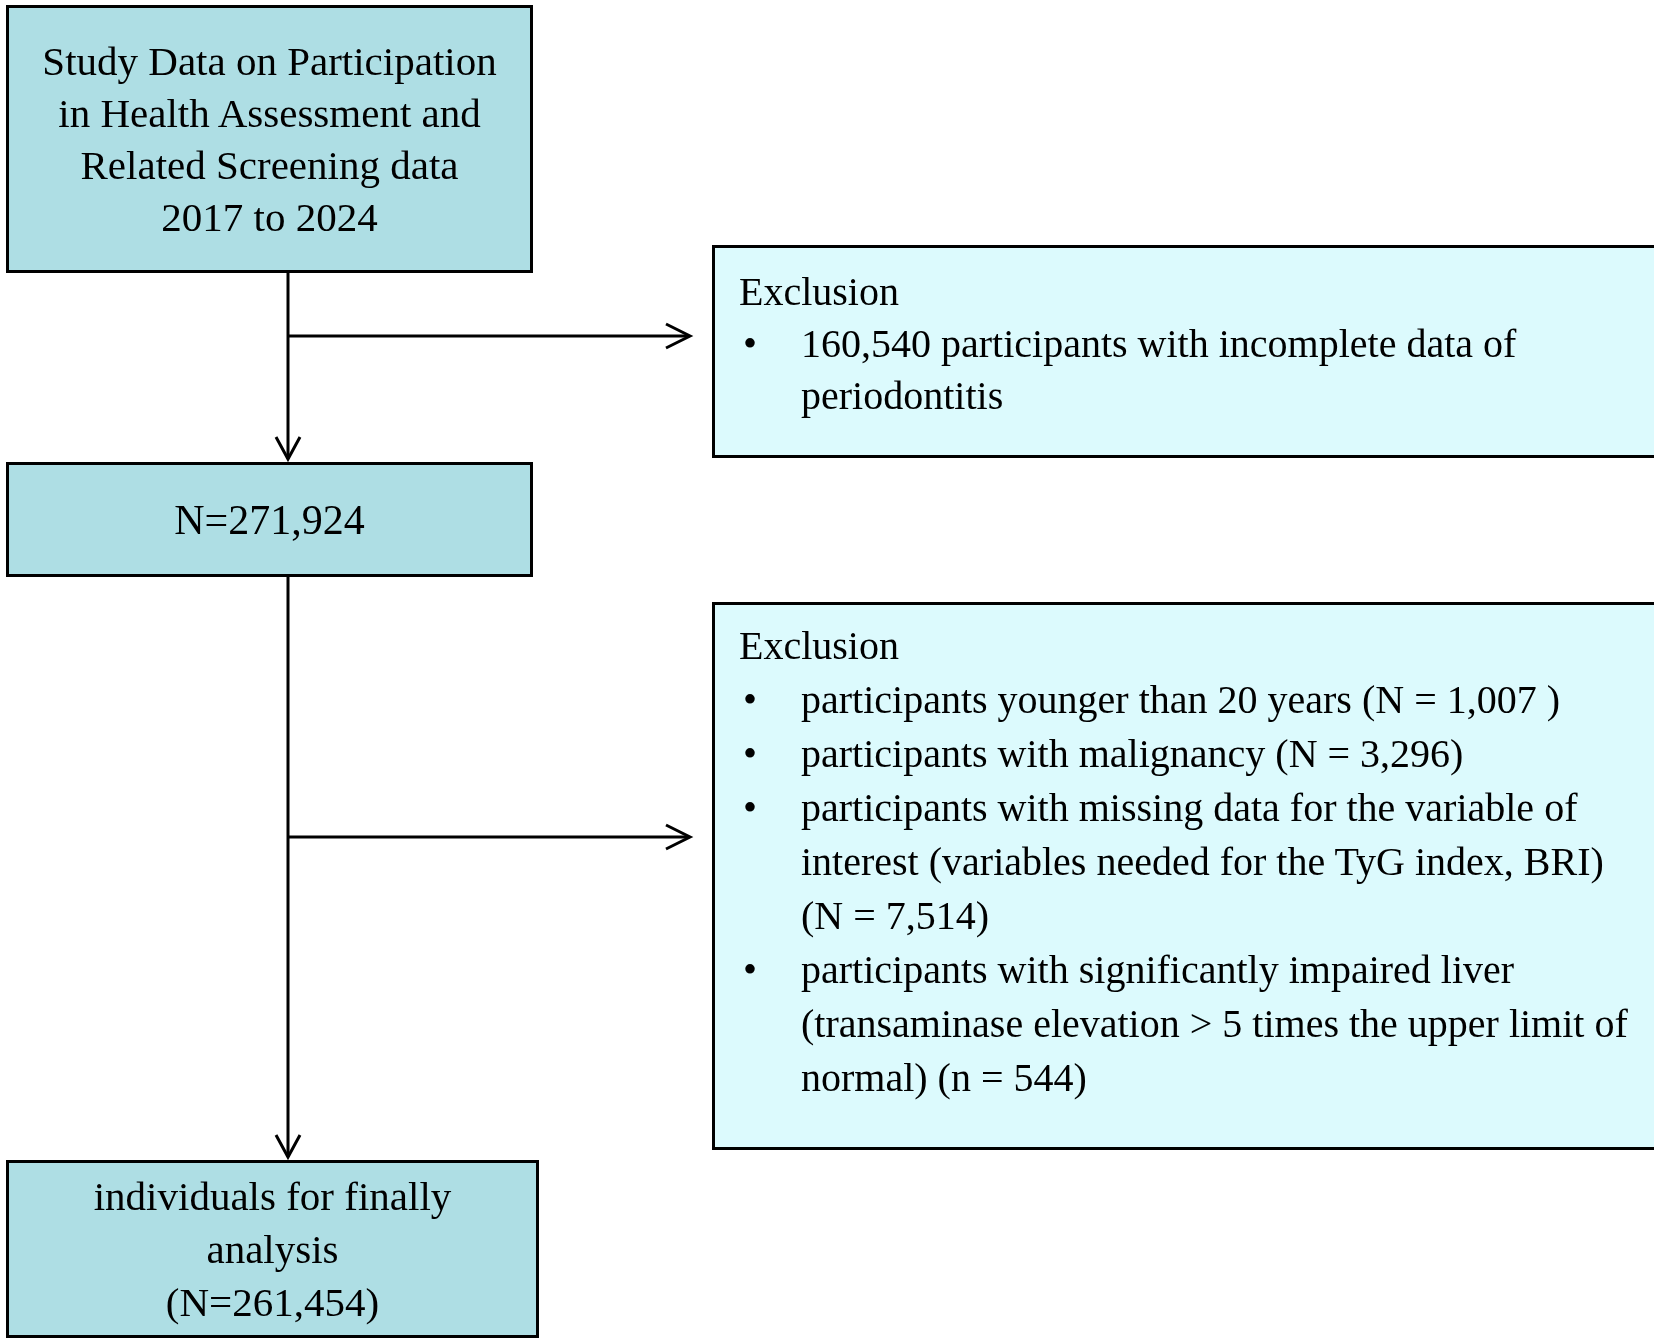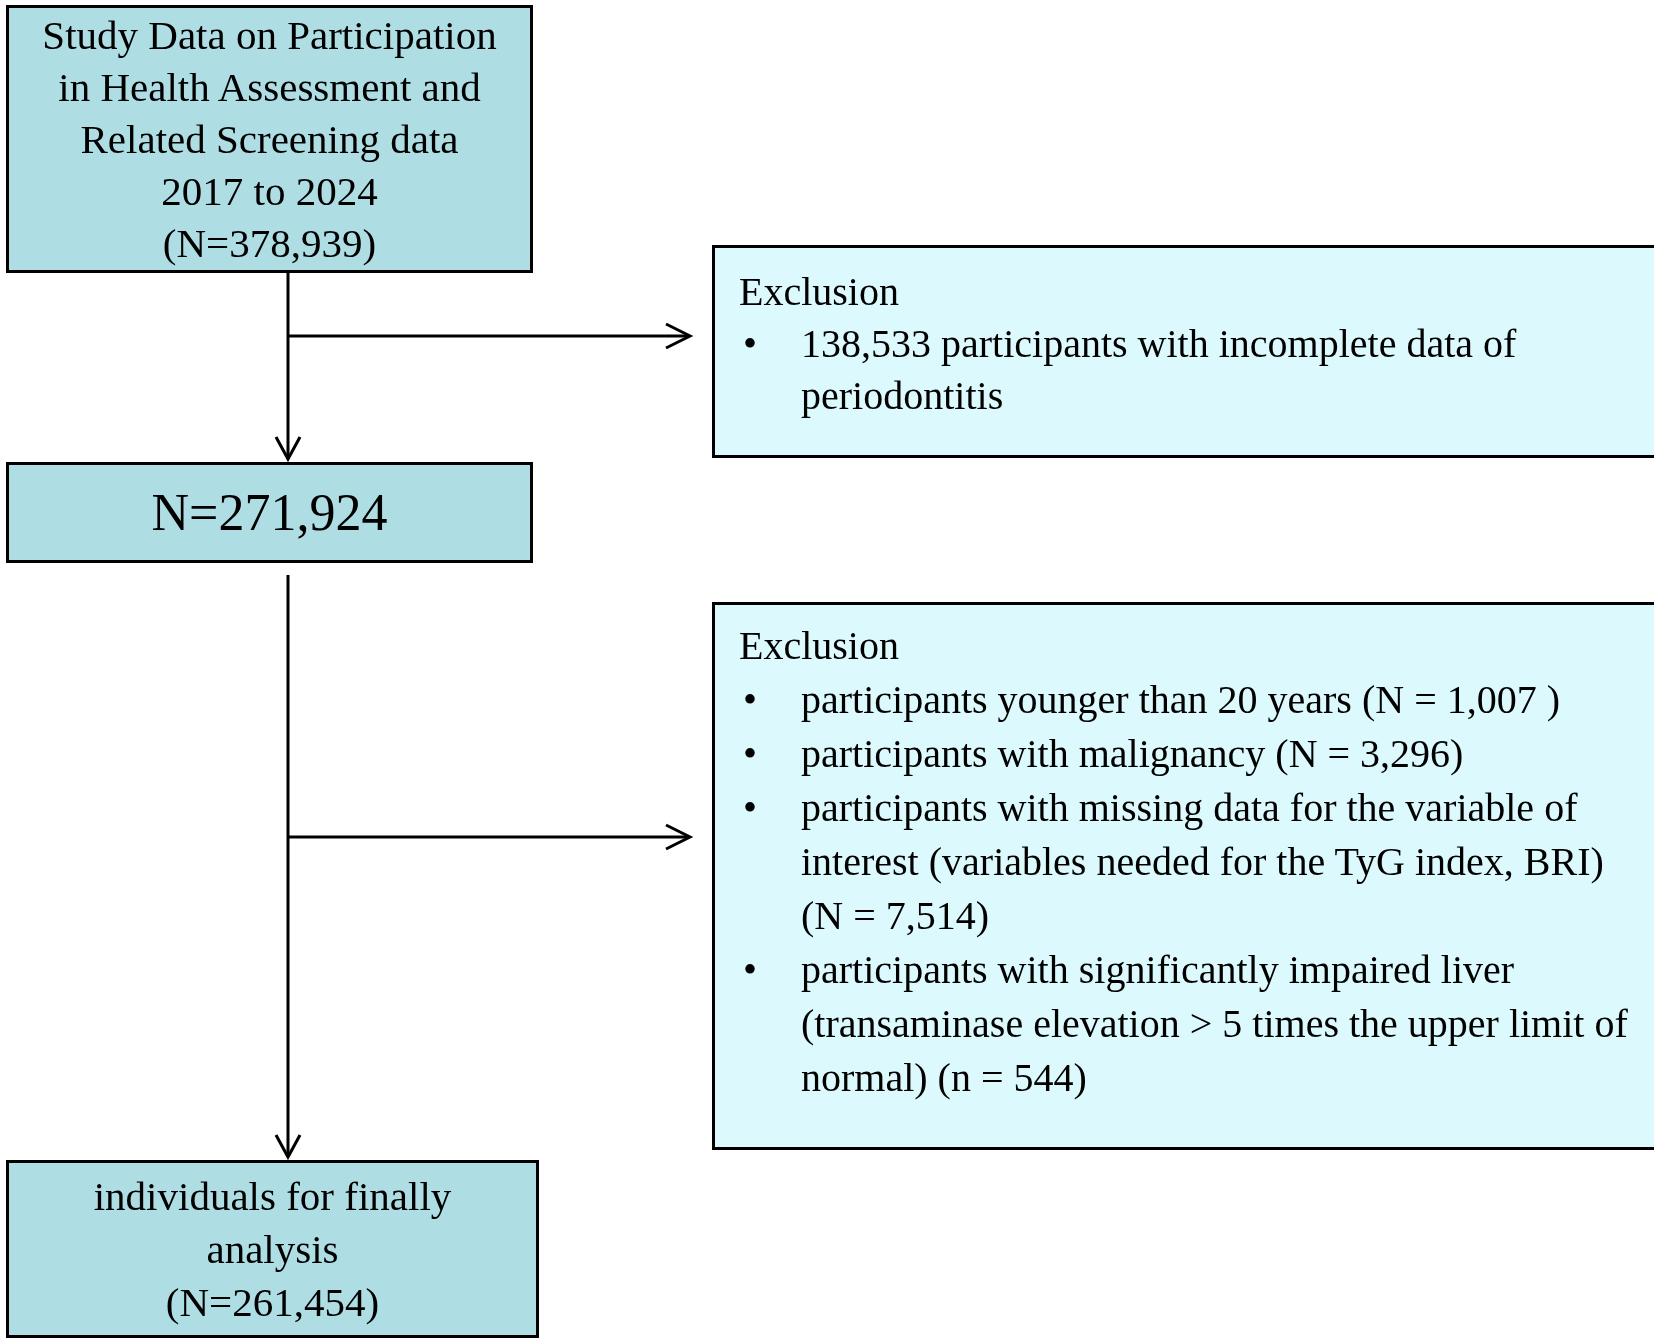--- a/index.html
+++ b/index.html
@@ -23,21 +23,21 @@
     text-align:center;
     font-size:41px;line-height:52px;
   }
   .exclusion-node{
     background:var(--exclusion-box-fill);
     font-size:40px;line-height:54px;
     padding:14px 20px 0 24px;
     margin-left:20px;
   }
   #box1{left:6px;top:5px;width:527px;height:268px;}
-  #box2{left:6px;top:462px;width:527px;height:101px;font-size:52px;}
+  #box2{left:6px;top:462px;width:527px;height:115px;font-size:42px;}
   #box3{left:6px;top:1160px;width:533px;height:178px;line-height:53px;align-items:center;}
   #excl1{left:692px;top:245px;width:955px;height:213px;padding-top:18px;line-height:52px;}
   #excl2{left:692px;top:602px;width:956px;height:548px;}
 
   .exclusion-heading{display:block;}
   .bullet-row{display:flex;align-items:flex-start;}
   .bullet-marker{flex:none;width:62px;padding-left:4px;}
   .bullet-text{flex:1;}
 
   #connector-layer{position:absolute;left:0;top:0;width:1654px;height:1343px;z-index:0;}
@@ -62,29 +62,28 @@
 
   <line x1="288" y1="837" x2="688" y2="837"></line>
   <polyline points="666,825 690,837 666,849"></polyline>
 </svg>
 
 <div id="box1" class="node main-node">
     <div class="box-line">Study Data on Participation</div>
     <div class="box-line">in Health Assessment and</div>
     <div class="box-line">Related Screening data</div>
     <div class="box-line">2017 to 2024</div>
-    <div class="box-line">(N=378,939)</div>
   </div>
 
 <div id="excl1" class="node exclusion-node">
   <span class="exclusion-heading">Exclusion</span>
   <div>
       <div class="bullet-row">
         <span class="bullet-marker">•</span>
-        <span class="bullet-text">138,533 participants with incomplete data of periodontitis</span>
+        <span class="bullet-text">160,540 participants with incomplete data of periodontitis</span>
       </div>
     </div>
 </div>
 
 <div id="box2" class="node main-node">
   <span>N=271,924</span>
 </div>
 
 <div id="excl2" class="node exclusion-node">
   <span class="exclusion-heading">Exclusion</span>

